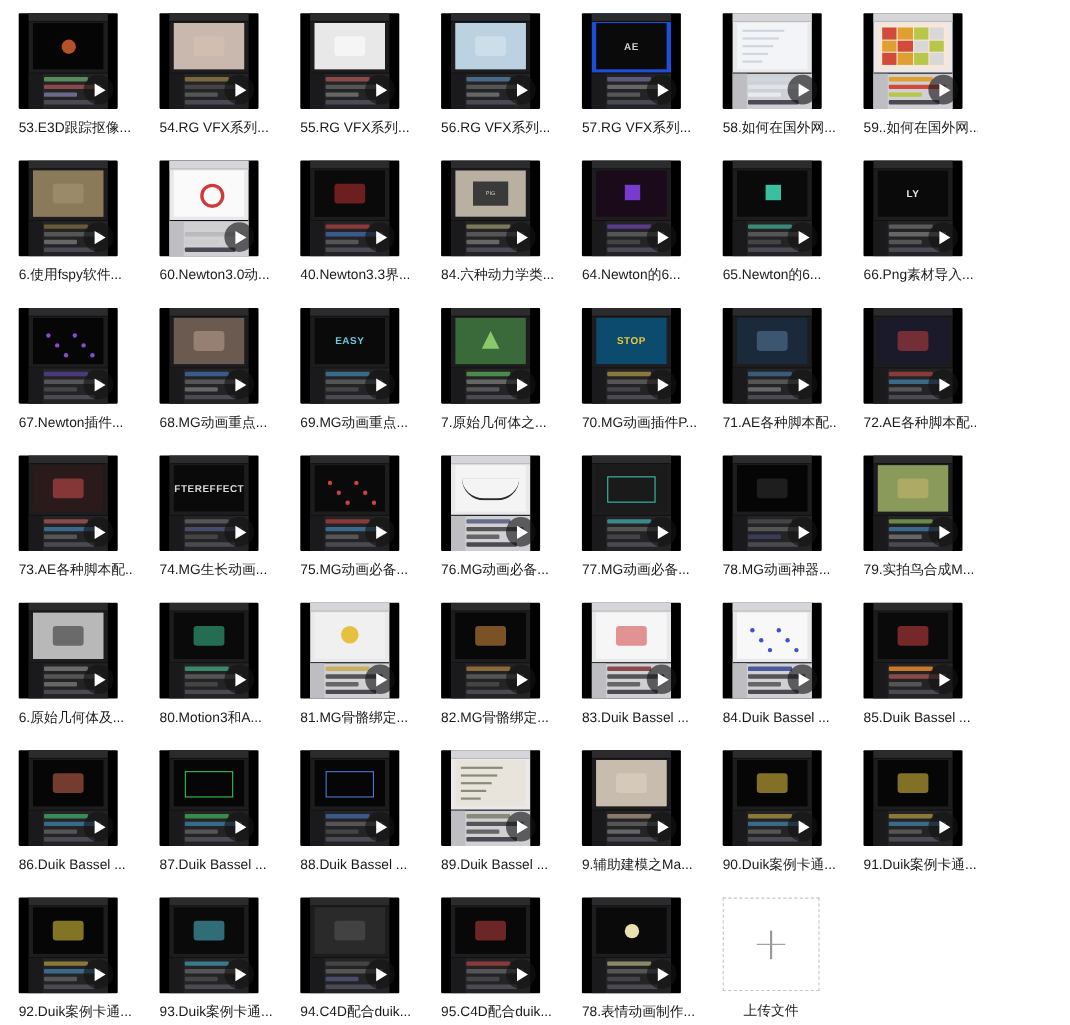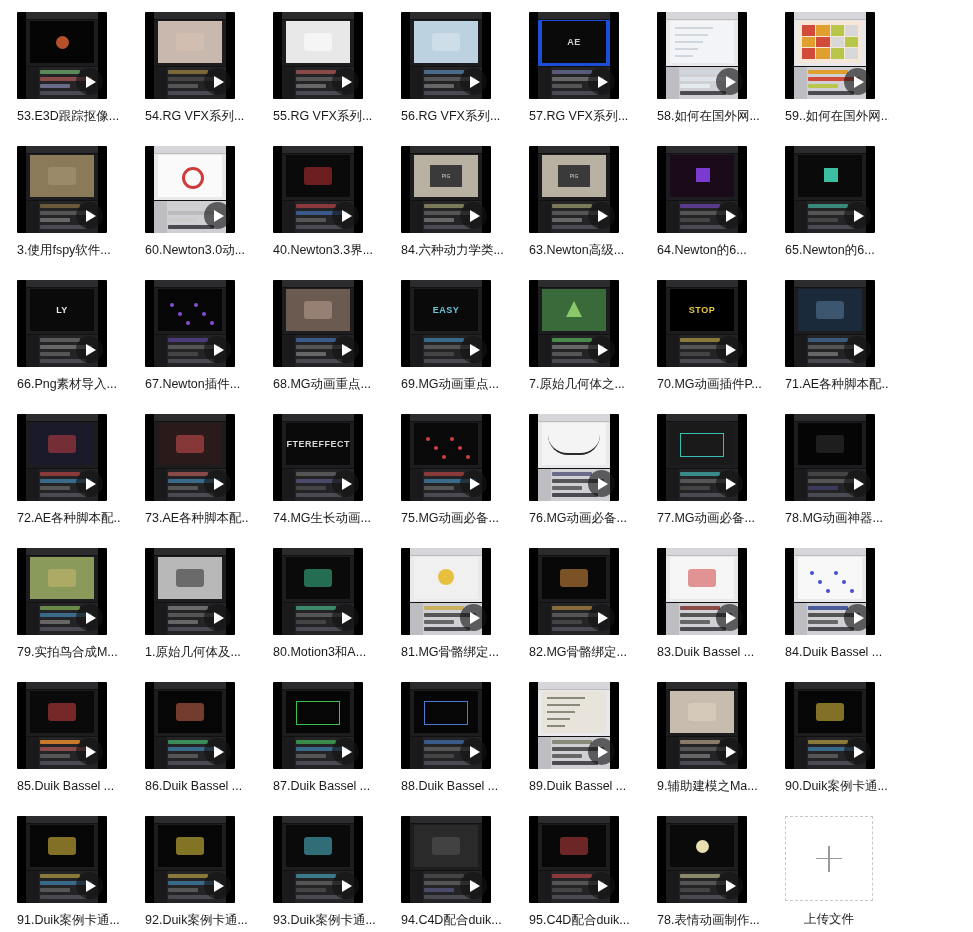--- a/index.html
+++ b/index.html
@@ -330,21 +330,21 @@
             <div class="tl-row" style="background: rgb(85, 85, 85); top: 10px; width: 52px;"></div>
             <div class="tl-row" style="background: rgb(102, 102, 102); top: 17px; width: 30px;"></div>
             <div class="tl-row" style="background: rgb(74, 74, 82); top: 24px; width: 46px;"></div>
             <div style="position: absolute; left: 0px; top: 0px; bottom: 0px; width: 13px; background: rgb(26, 26, 28);"></div>
           </div>
         </div>
         <div class="play-badge">
           <div class="tri"></div>
         </div>
       </div>
-      <div class="caption">3.使用fspy软件...</div>
+      <div class="caption">6.使用fspy软件...</div>
     </div>
     <div class="file-card">
       <div class="thumb">
         <div class="inner" style="background: rgb(233, 233, 236);">
           <div class="ui-top" style="background: rgb(214, 214, 218); border-bottom-color: rgb(187, 187, 187);"></div>
           <div class="ui-viewer" style="background: rgb(250, 250, 250);">
             <div style="position: absolute; left: 24px; top: 12px; width: 16px; height: 16px; border-radius: 50%; border: 3px solid rgb(208, 58, 58);"></div>
           </div>
           <div class="ui-timeline" style="background: rgb(207, 207, 212);">
             <div class="tl-row" style="background: rgb(207, 207, 207); top: 3px; width: 40px;"></div>
@@ -396,41 +396,20 @@
             <div class="tl-row" style="background: rgb(102, 102, 102); top: 17px; width: 30px;"></div>
             <div class="tl-row" style="background: rgb(74, 74, 82); top: 24px; width: 46px;"></div>
             <div style="position: absolute; left: 0px; top: 0px; bottom: 0px; width: 13px; background: rgb(26, 26, 28);"></div>
           </div>
         </div>
         <div class="play-badge">
           <div class="tri"></div>
         </div>
       </div>
       <div class="caption">84.六种动力学类...</div>
-    </div>
-    <div class="file-card">
-      <div class="thumb">
-        <div class="inner" style="background: rgb(29, 29, 31);">
-          <div class="ui-top"></div>
-          <div class="ui-viewer" style="background: rgb(184, 176, 160);">
-            <div style="position: absolute; left: 16px; top: 10px; width: 32px; height: 22px; background: rgb(58, 58, 58); color: rgb(216, 208, 192); font-size: 5px; display: flex; align-items: center; justify-content: center;">PIG</div>
-          </div>
-          <div class="ui-timeline">
-            <div class="tl-row" style="background: rgb(122, 122, 90); top: 3px; width: 40px;"></div>
-            <div class="tl-row" style="background: rgb(85, 85, 85); top: 10px; width: 52px;"></div>
-            <div class="tl-row" style="background: rgb(102, 102, 102); top: 17px; width: 30px;"></div>
-            <div class="tl-row" style="background: rgb(74, 74, 82); top: 24px; width: 46px;"></div>
-            <div style="position: absolute; left: 0px; top: 0px; bottom: 0px; width: 13px; background: rgb(26, 26, 28);"></div>
-          </div>
-        </div>
-        <div class="play-badge">
-          <div class="tri"></div>
-        </div>
-      </div>
-      <div class="caption">63.Newton高级...</div>
     </div>
     <div class="file-card">
       <div class="thumb">
         <div class="inner" style="background: rgb(29, 29, 31);">
           <div class="ui-top"></div>
           <div class="ui-viewer" style="background: rgb(26, 10, 26);">
             <div style="position: absolute; left: 26px; top: 13px; width: 14px; height: 14px; background: rgb(122, 58, 208);"></div>
           </div>
           <div class="ui-timeline">
             <div class="tl-row" style="background: rgb(90, 58, 138); top: 3px; width: 40px;"></div>
@@ -578,21 +557,21 @@
         <div class="play-badge">
           <div class="tri"></div>
         </div>
       </div>
       <div class="caption">7.原始几何体之...</div>
     </div>
     <div class="file-card">
       <div class="thumb">
         <div class="inner" style="background: rgb(29, 29, 31);">
           <div class="ui-top"></div>
-          <div class="ui-viewer" style="background: #000000;">
+          <div class="ui-viewer" style="background: #0c4a6e;">
             <div style="position: absolute; inset: 0px; display: flex; align-items: center; justify-content: center; color: rgb(232, 200, 64); font-weight: bold; font-size: 9px; letter-spacing: 0.5px; font-family: &quot;Liberation Sans&quot;, sans-serif;">STOP</div>
           </div>
           <div class="ui-timeline">
             <div class="tl-row" style="background: rgb(138, 122, 58); top: 3px; width: 40px;"></div>
             <div class="tl-row" style="background: rgb(85, 85, 85); top: 10px; width: 52px;"></div>
             <div class="tl-row" style="background: rgb(68, 68, 68); top: 17px; width: 30px;"></div>
             <div class="tl-row" style="background: rgb(74, 74, 82); top: 24px; width: 46px;"></div>
             <div style="position: absolute; left: 0px; top: 0px; bottom: 0px; width: 13px; background: rgb(26, 26, 28);"></div>
           </div>
         </div>
@@ -822,21 +801,21 @@
             <div class="tl-row" style="background: rgb(85, 85, 85); top: 10px; width: 52px;"></div>
             <div class="tl-row" style="background: rgb(102, 102, 102); top: 17px; width: 30px;"></div>
             <div class="tl-row" style="background: rgb(74, 74, 82); top: 24px; width: 46px;"></div>
             <div style="position: absolute; left: 0px; top: 0px; bottom: 0px; width: 13px; background: rgb(26, 26, 28);"></div>
           </div>
         </div>
         <div class="play-badge">
           <div class="tri"></div>
         </div>
       </div>
-      <div class="caption">1.原始几何体及...</div>
+      <div class="caption">6.原始几何体及...</div>
     </div>
     <div class="file-card">
       <div class="thumb">
         <div class="inner" style="background: rgb(29, 29, 31);">
           <div class="ui-top"></div>
           <div class="ui-viewer" style="background: rgb(10, 10, 10);">
             <div style="position: absolute; inset: 0px; background: rgb(10, 10, 10);">
               <span style="position: absolute; left: 18px; top: 12px; width: 28px; height: 18px; border-radius: 3px; background: rgb(58, 192, 144); opacity: 0.55;"></span>
             </div>
           </div>

